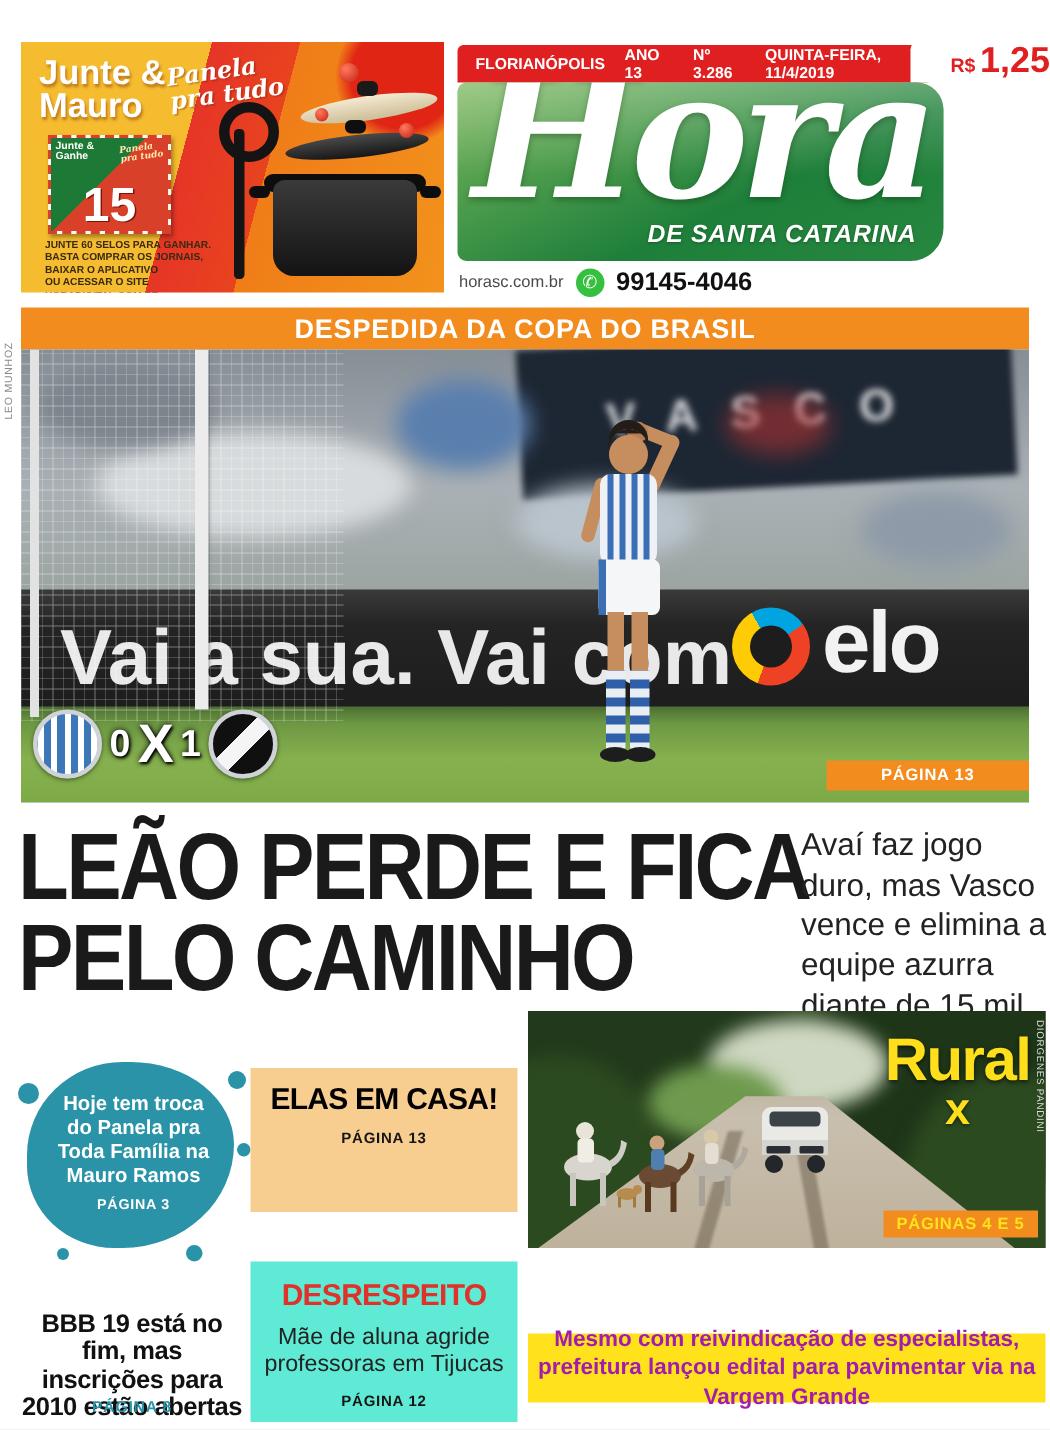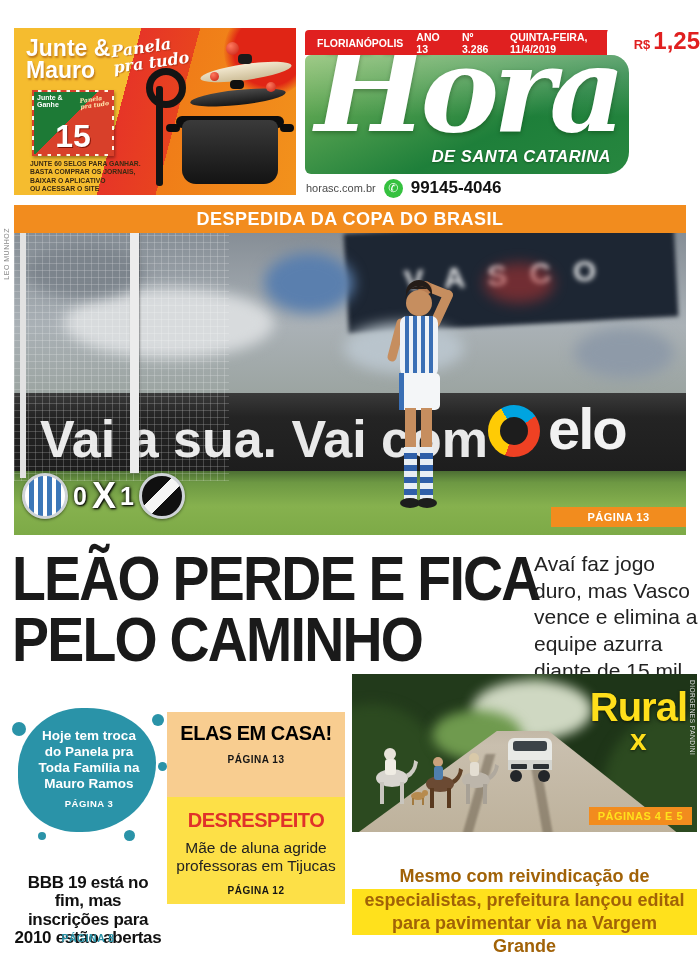--- a/index.html
+++ b/index.html
@@ -127,41 +127,41 @@
     text-align:center;letter-spacing:-.3px;}
   #bbb-page{left:14px;top:932px;width:148px;text-align:center;color:#2a93a8;font-weight:bold;
     font-size:10.5px;letter-spacing:.5px;}
 
   
   .storybox{width:178px;text-align:center;}
   #elas{left:167px;top:712px;height:96px;background:#f8cd90;}
   #elas .title{color:#000000;font-weight:bold;font-size:20px;letter-spacing:-.5px;margin-top:10px;}
   .storybox .text{color:#222;font-size:15.5px;line-height:1.18;margin-top:7px;}
   .storybox .page{color:#151515;font-weight:bold;font-size:10px;letter-spacing:.5px;margin-top:9px;}
-  #desres{left:167px;top:797px;height:107px;background:#fde047;}
+  #desres{left:167px;top:841px;height:107px;background:#5eead4;}
   #desres .title{color:#e0312a;font-weight:bold;font-size:20px;letter-spacing:-.5px;margin-top:12px;}
 
   
   #rural{left:352px;top:674px;width:345px;height:158px;overflow:hidden;
     background:linear-gradient(180deg,#2e4a24 0%,#46663a 35%,#587b3f 100%);}
   .canopy{position:absolute;border-radius:50%;filter:blur(6px);}
   #road{position:absolute;left:0;top:0;width:100%;height:100%;
     clip-path:polygon(42% 36%,57% 36%,94% 100%,2% 100%);
     background:linear-gradient(180deg,#a99d89 0%,#c9bfae 45%,#beb29c 100%);}
   .track{position:absolute;background:rgba(90,80,62,.45);filter:blur(1px);}
   #rural-title{position:absolute;right:10px;top:14px;text-align:center;color:#ffdf1b;font-weight:bold;
     line-height:.95;text-shadow:0 1px 3px rgba(0,0,0,.6);}
   #rural-title .t1,#rural-title .t3{font-size:40px;letter-spacing:-1px;}
   #rural-title .t2{font-size:30px;}
   #rural-pages{position:absolute;right:5px;bottom:7px;background:#f28c1e;color:#ffe11c;
     font-weight:bold;font-size:11px;padding:3px 9px;letter-spacing:.5px;}
   #rural-credit{position:absolute;right:1px;top:6px;color:#ddd;font-size:6.5px;letter-spacing:.5px;
     writing-mode:vertical-rl;}
-  #rural-caption{left:352px;top:889px;width:345px;height:46px;background:#ffe11c;color:#a16207;
-    font-weight:bold;font-size:18px;line-height:1.3;display:flex;align-items:center;justify-content:center;
+  #rural-caption{left:352px;top:889px;width:345px;height:46px;background:#ffe11c;color:#a21caf;
+    font-weight:bold;font-size:15px;line-height:1.3;display:flex;align-items:center;justify-content:center;
     text-align:center;padding:0 6px;box-sizing:border-box;}
 </style>
 </head>
 <body>
 
 <div id="page">
 
   <div id="promo" class="abs">
     <div class="splash abs"></div>
     <div class="promo-title abs">

